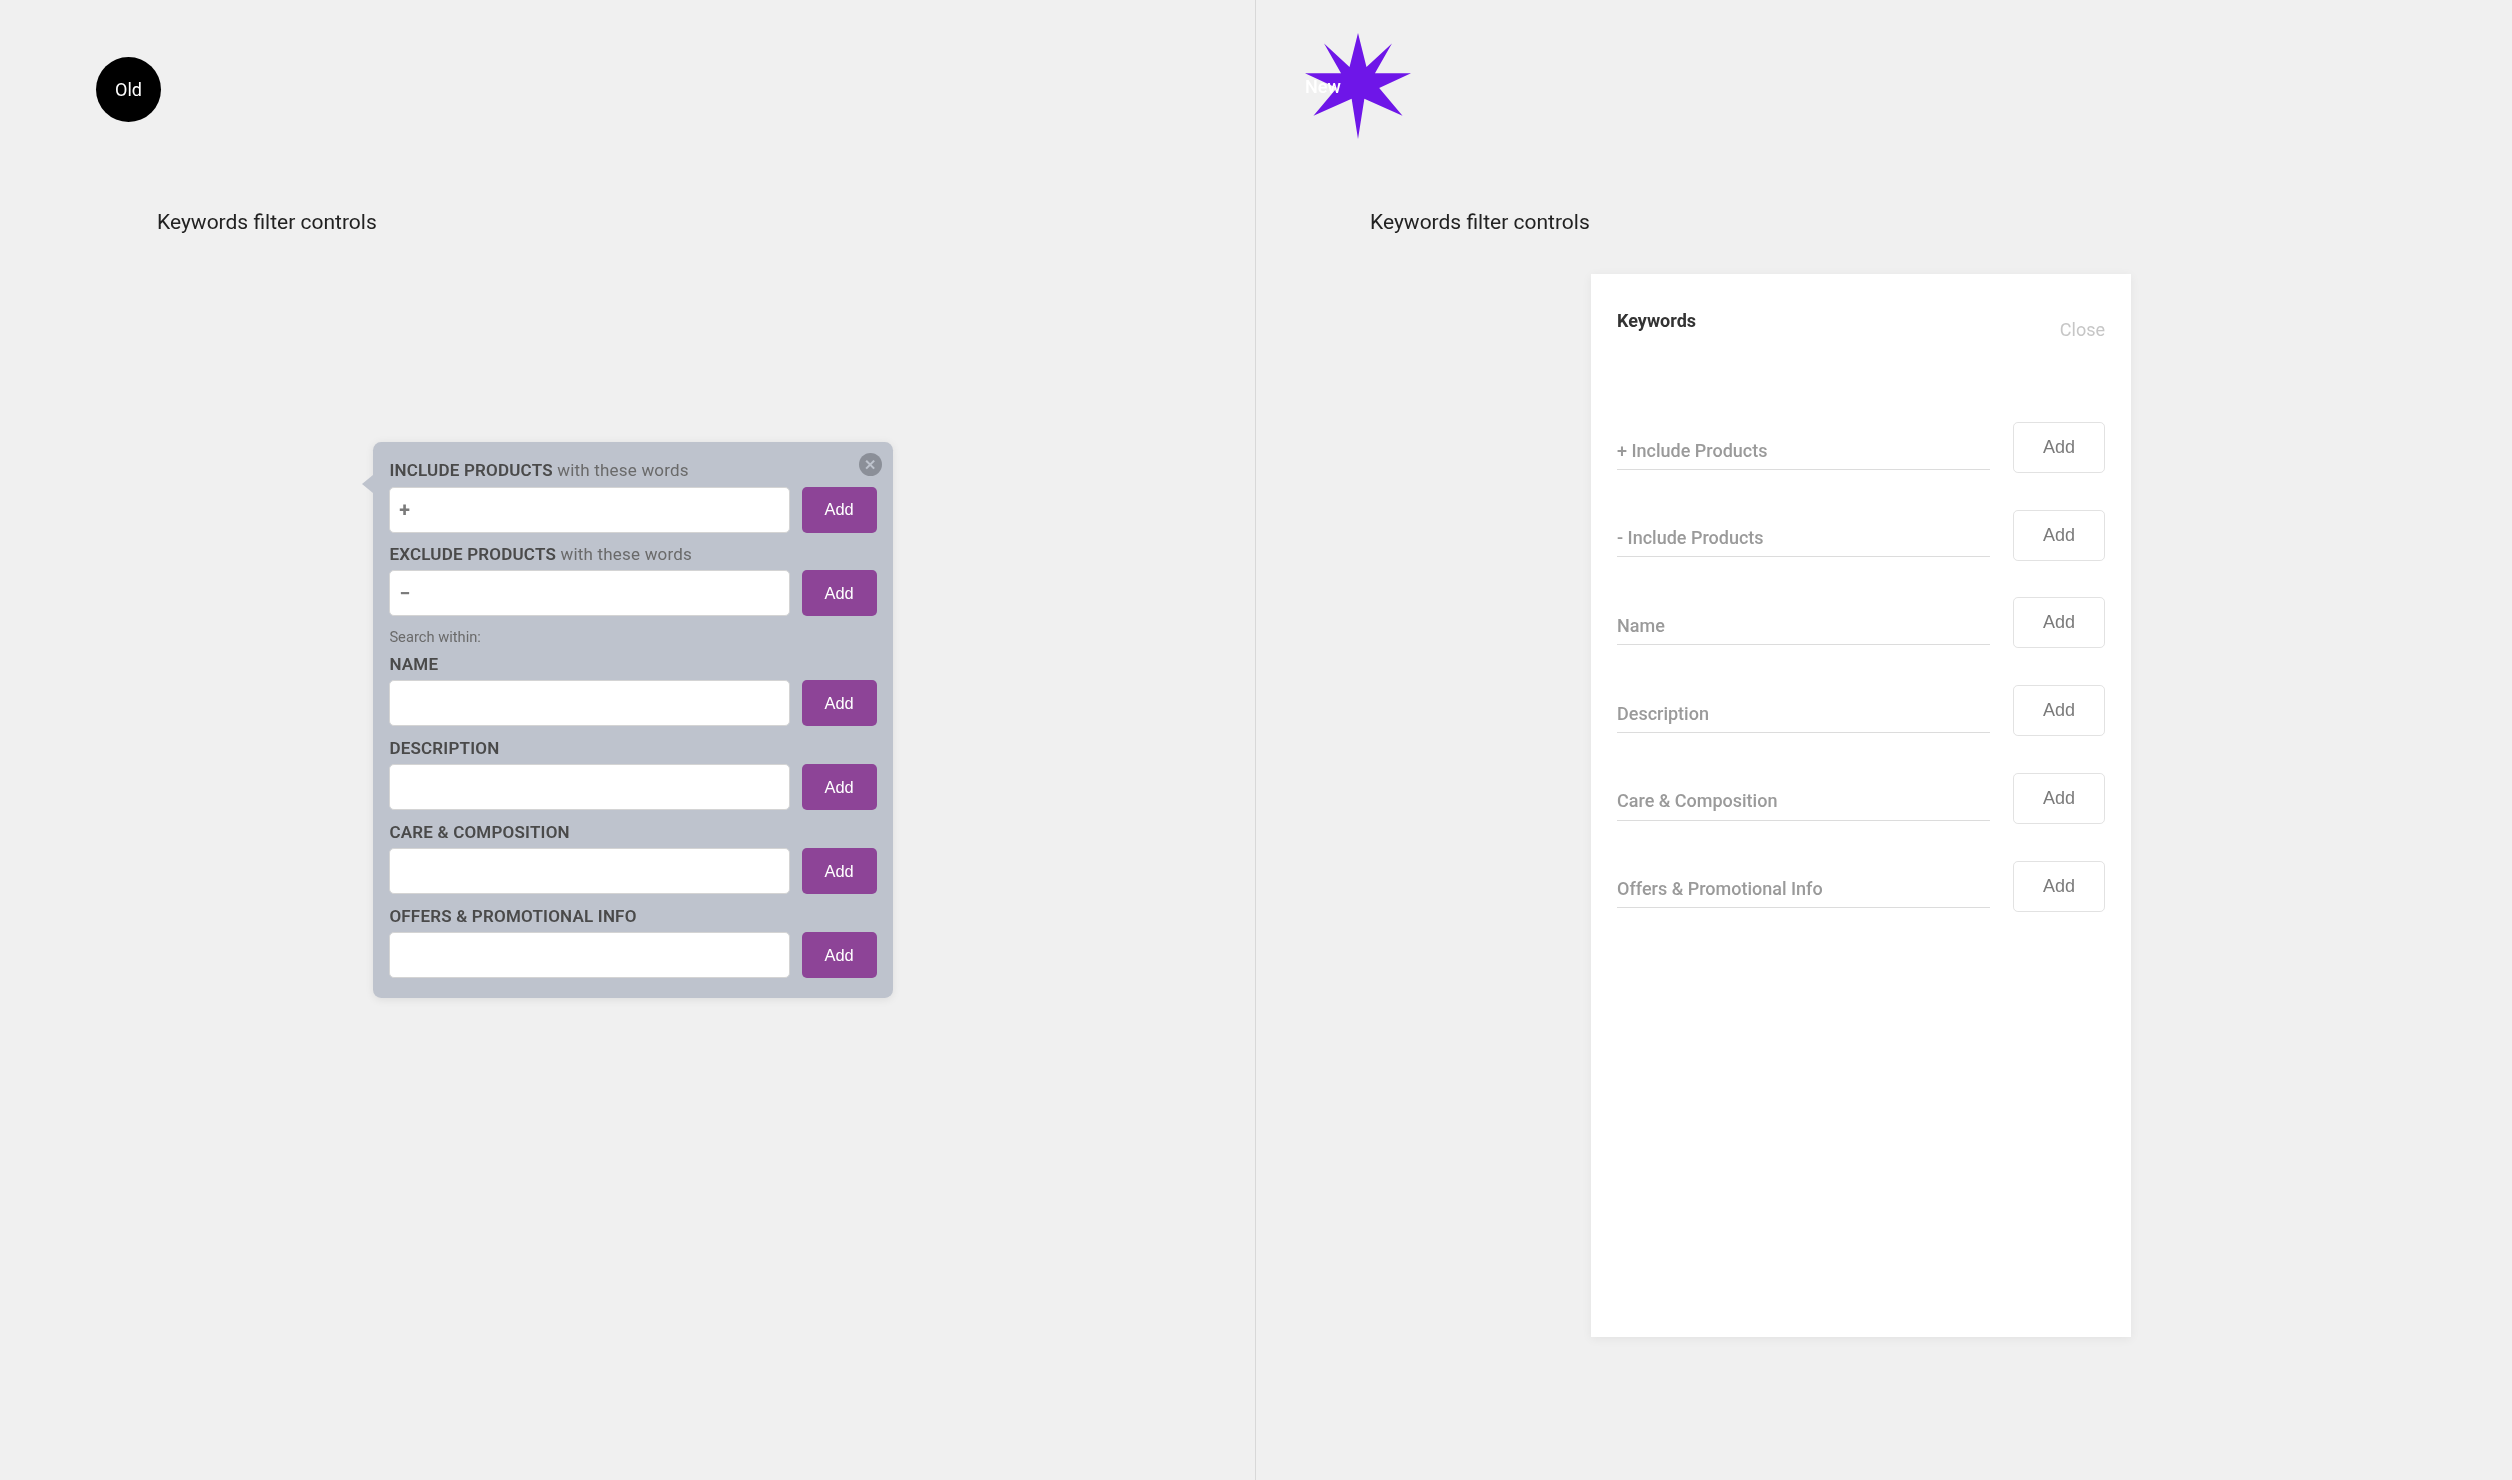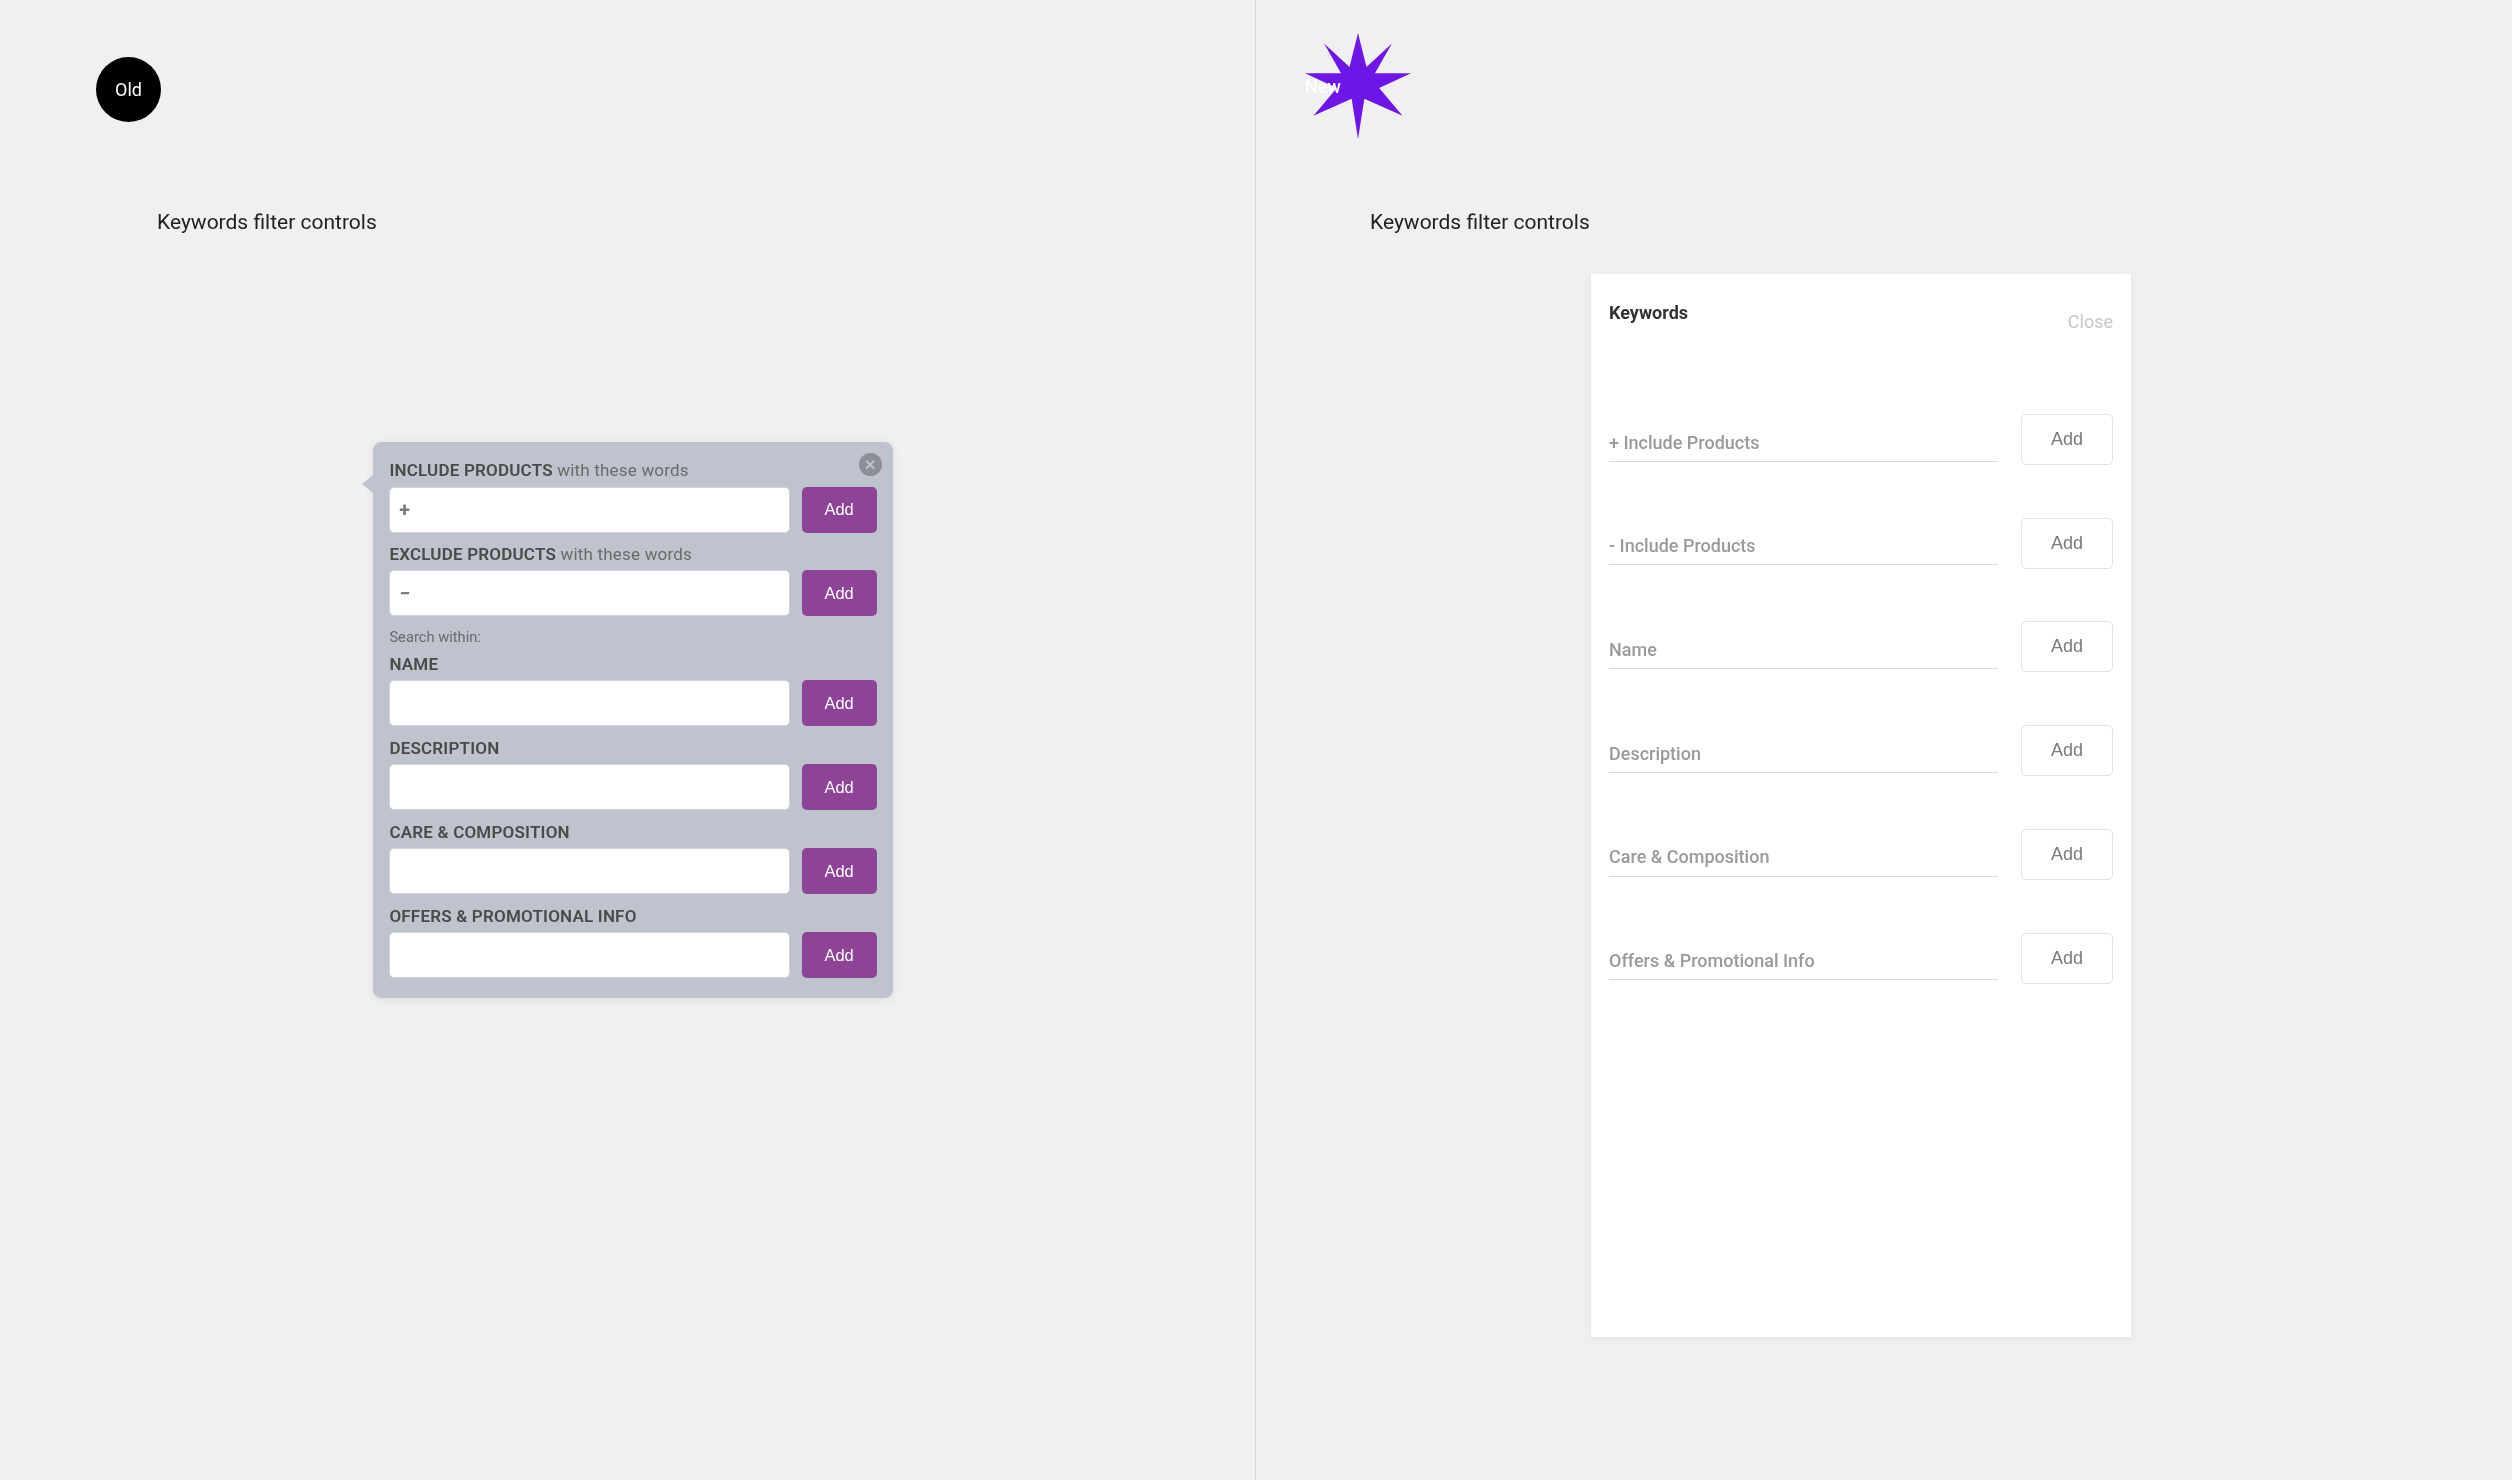--- a/index.html
+++ b/index.html
@@ -165,21 +165,21 @@
 
   
   .new-panel {
     position: absolute;
     top: 274px;
     left: 335px;
     width: 540px;
     height: 1063px;
     background: #fff;
     box-shadow: 0 1.6px 9.8px rgba(0,0,0,0.06);
-    padding: 18px;
+    padding: 26px;
   }
   .new-header {
     display: flex;
     justify-content: space-between;
     align-items: center;
     margin-bottom: 82px;
   }
   .new-header-title {
     font-size: 18px;
     font-weight: 700;
@@ -189,21 +189,21 @@
     font-size: 18px;
     color: #c6c6c6;
     cursor: pointer;
     font-weight: 400;
     margin-top: 19px;
   }
   .new-row {
     display: flex;
     align-items: flex-end;
     gap: 23px;
-    margin-bottom: 56px;
+    margin-bottom: 40px;
   }
   .new-field {
     flex: 1;
     border-bottom: 1.6px solid #dcdcdc;
     padding-bottom: 8.2px;
   }
   .new-field-label {
     font-size: 18px;
     color: #9a9a9a;
     font-weight: 500;

